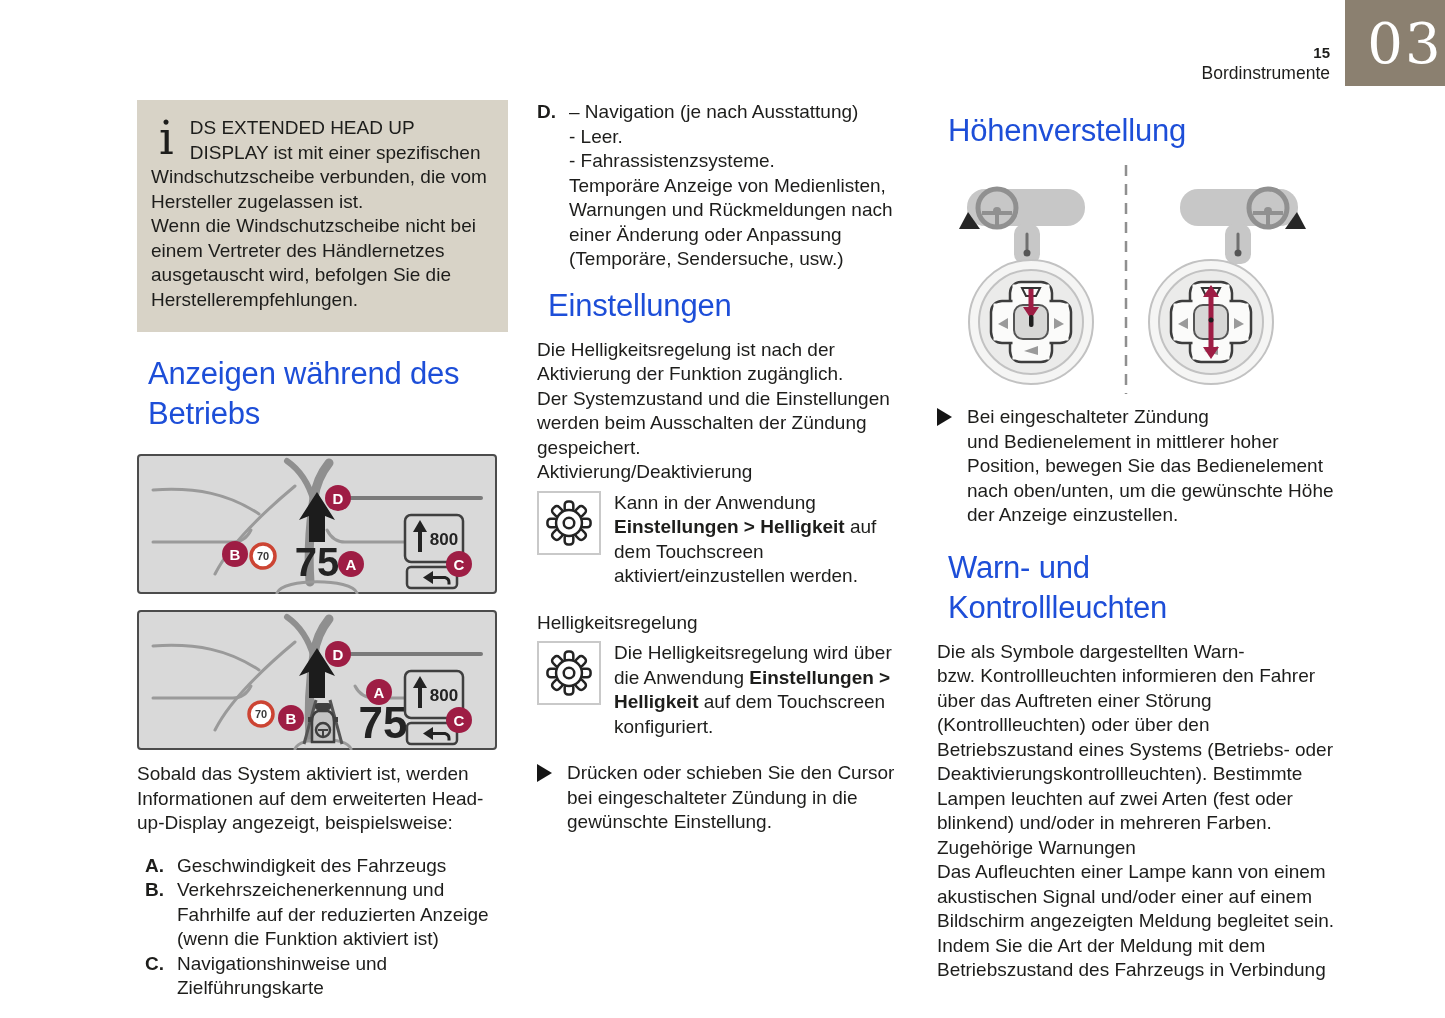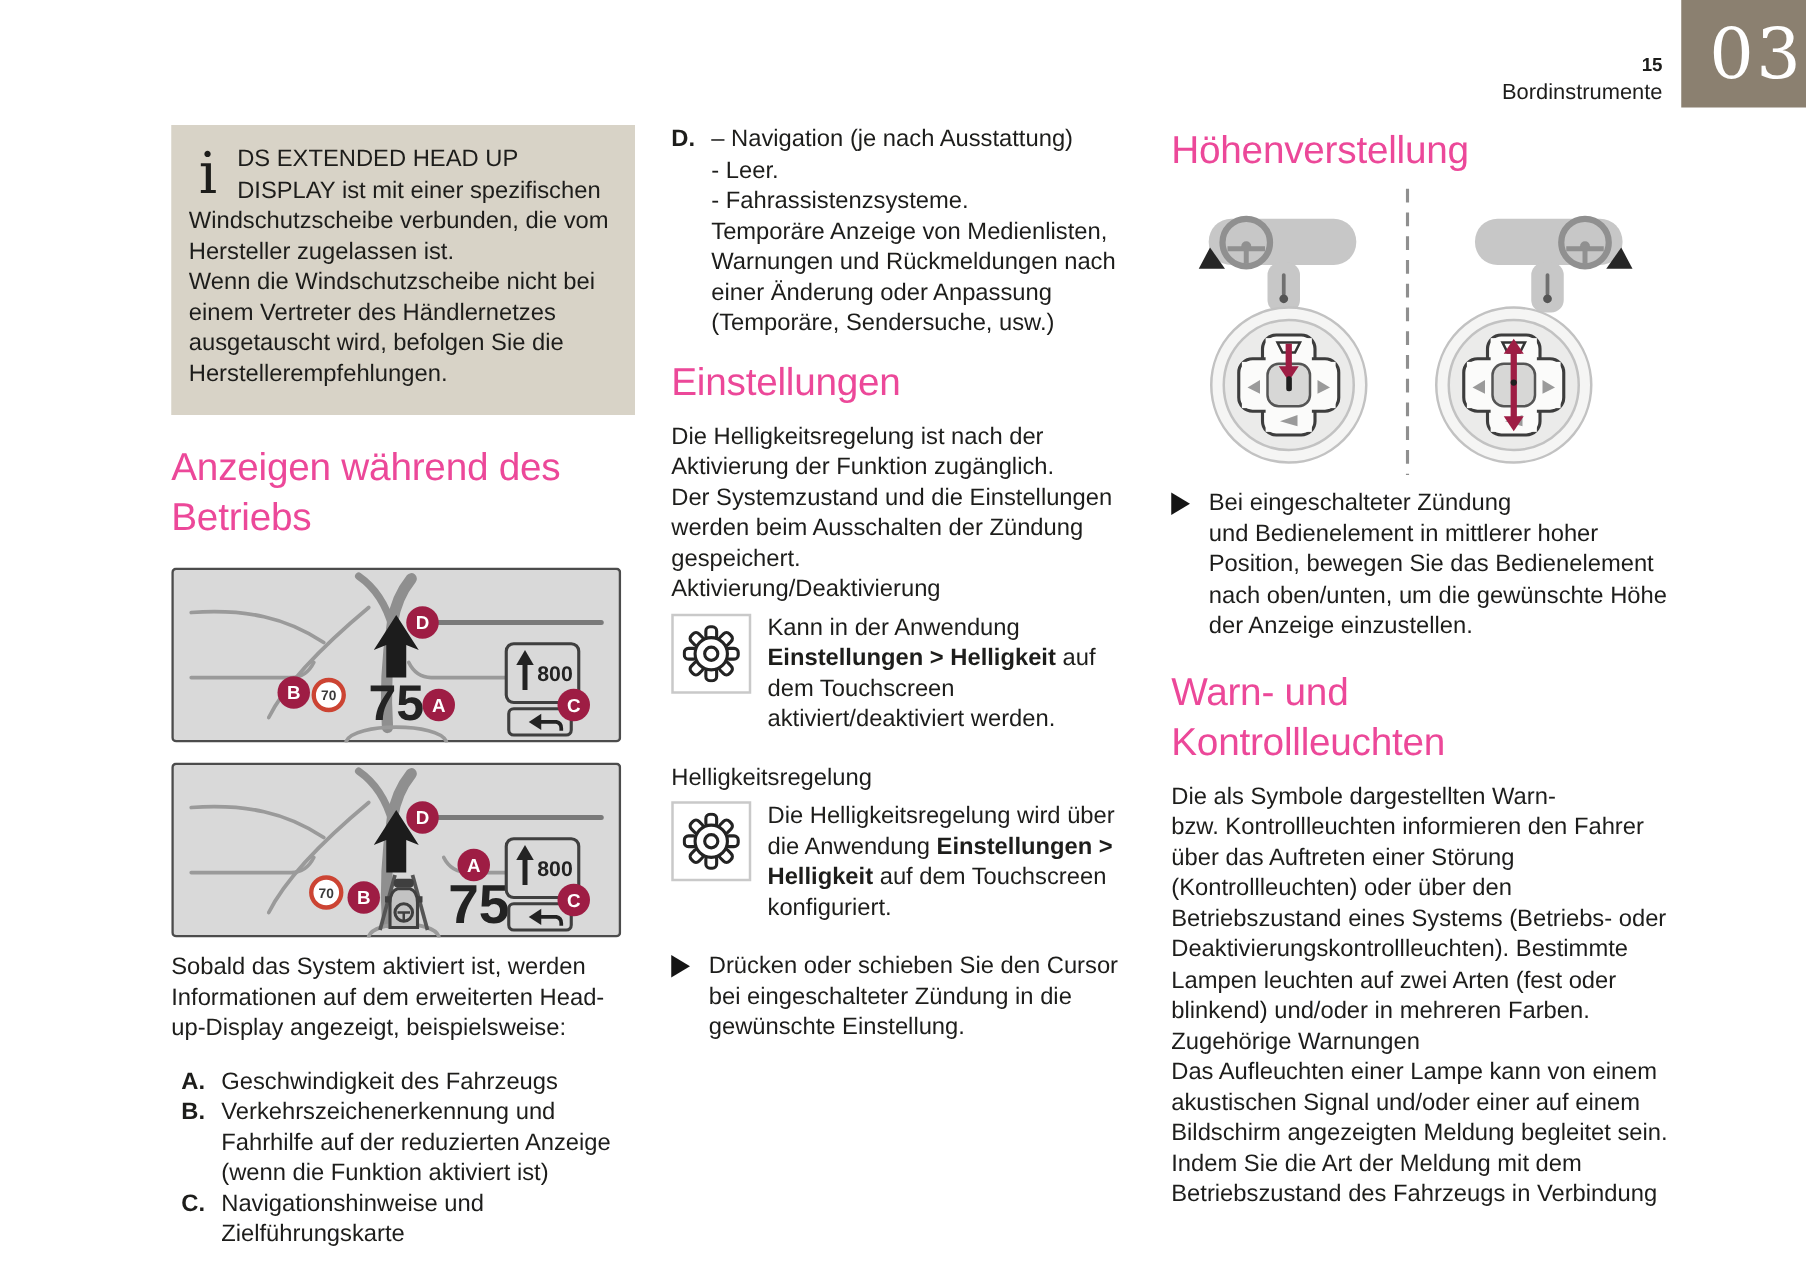--- a/index.html
+++ b/index.html
@@ -11,21 +11,21 @@
         font-family:"DejaVu Serif",serif;font-size:56px;letter-spacing:2px;}
   .page-num{position:absolute;top:44px;right:115px;font-size:15px;font-weight:bold;text-align:left;}
   .section-title{position:absolute;top:63px;right:115px;font-size:17.5px;text-align:left;}
   
   .col{position:absolute;top:100px;}
   #col1{left:137px;width:372px;}
   #col2{left:537px;width:370px;}
   #col3{left:937px;width:398px;}
   p,.body-text{font-size:19px;line-height:24.5px;margin:0;}
   .pre{white-space:pre-line;}
-  h2{font-size:31px;line-height:40px;font-weight:400;margin:0;color:#ec4899;white-space:pre-line;letter-spacing:-0.2px;}
+  h2{font-size:31px;line-height:40px;font-weight:400;margin:11px;color:#1d4ed8;white-space:pre-line;letter-spacing:-0.2px;}
   h4{font-size:19px;line-height:24.5px;font-weight:normal;margin:0;}
   
   .info-box{background:#d8d3c7;padding:16px 18px 20px 14px;box-sizing:border-box;width:371px;}
   .i-glyph{float:left;font-family:"DejaVu Serif",serif;font-size:46px;line-height:40px;
         margin:2px 16px 0 8px;color:#1d1d1b;}
   
   .lrow{display:flex;}
   .lrow .lab{flex:none;font-weight:bold;width:32px;}
   .dlab{width:35px;}
   
@@ -210,21 +210,21 @@
             <rect x="19.5" y="1.5" width="9" height="11" rx="3.5" fill="#fff" stroke="#232323" stroke-width="2.6" transform="rotate(135 24 24)"></rect>
             <rect x="19.5" y="1.5" width="9" height="11" rx="3.5" fill="#fff" stroke="#232323" stroke-width="2.6" transform="rotate(180 24 24)"></rect>
             <rect x="19.5" y="1.5" width="9" height="11" rx="3.5" fill="#fff" stroke="#232323" stroke-width="2.6" transform="rotate(225 24 24)"></rect>
             <rect x="19.5" y="1.5" width="9" height="11" rx="3.5" fill="#fff" stroke="#232323" stroke-width="2.6" transform="rotate(270 24 24)"></rect>
             <rect x="19.5" y="1.5" width="9" height="11" rx="3.5" fill="#fff" stroke="#232323" stroke-width="2.6" transform="rotate(315 24 24)"></rect>
             <circle cx="24" cy="24" r="13.5" fill="#fff" stroke="#232323" stroke-width="2.6"></circle>
             <circle cx="24" cy="24" r="5.5" fill="#fff" stroke="#232323" stroke-width="2.6"></circle>
           </g>
         </svg>
       </div>
-      <p class="txt"><span>Kann in der Anwendung </span><b>Einstellungen &gt; Helligkeit</b><span> auf dem Touchscreen aktiviert/deaktiviert werden.</span></p>
+      <p class="txt"><span>Kann in der Anwendung </span><b>Einstellungen &gt; Helligkeit</b><span> auf dem Touchscreen aktiviert/einzustellen werden.</span></p>
     </div>
 
 
     <h4 class="mt22">Helligkeitsregelung</h4>
 
     <div class="media">
       <div class="icon-box">
         <svg viewBox="0 0 48 48" width="46" height="46">
           <g>
             <rect x="19.5" y="1.5" width="9" height="11" rx="3.5" fill="#fff" stroke="#232323" stroke-width="2.6"></rect>

